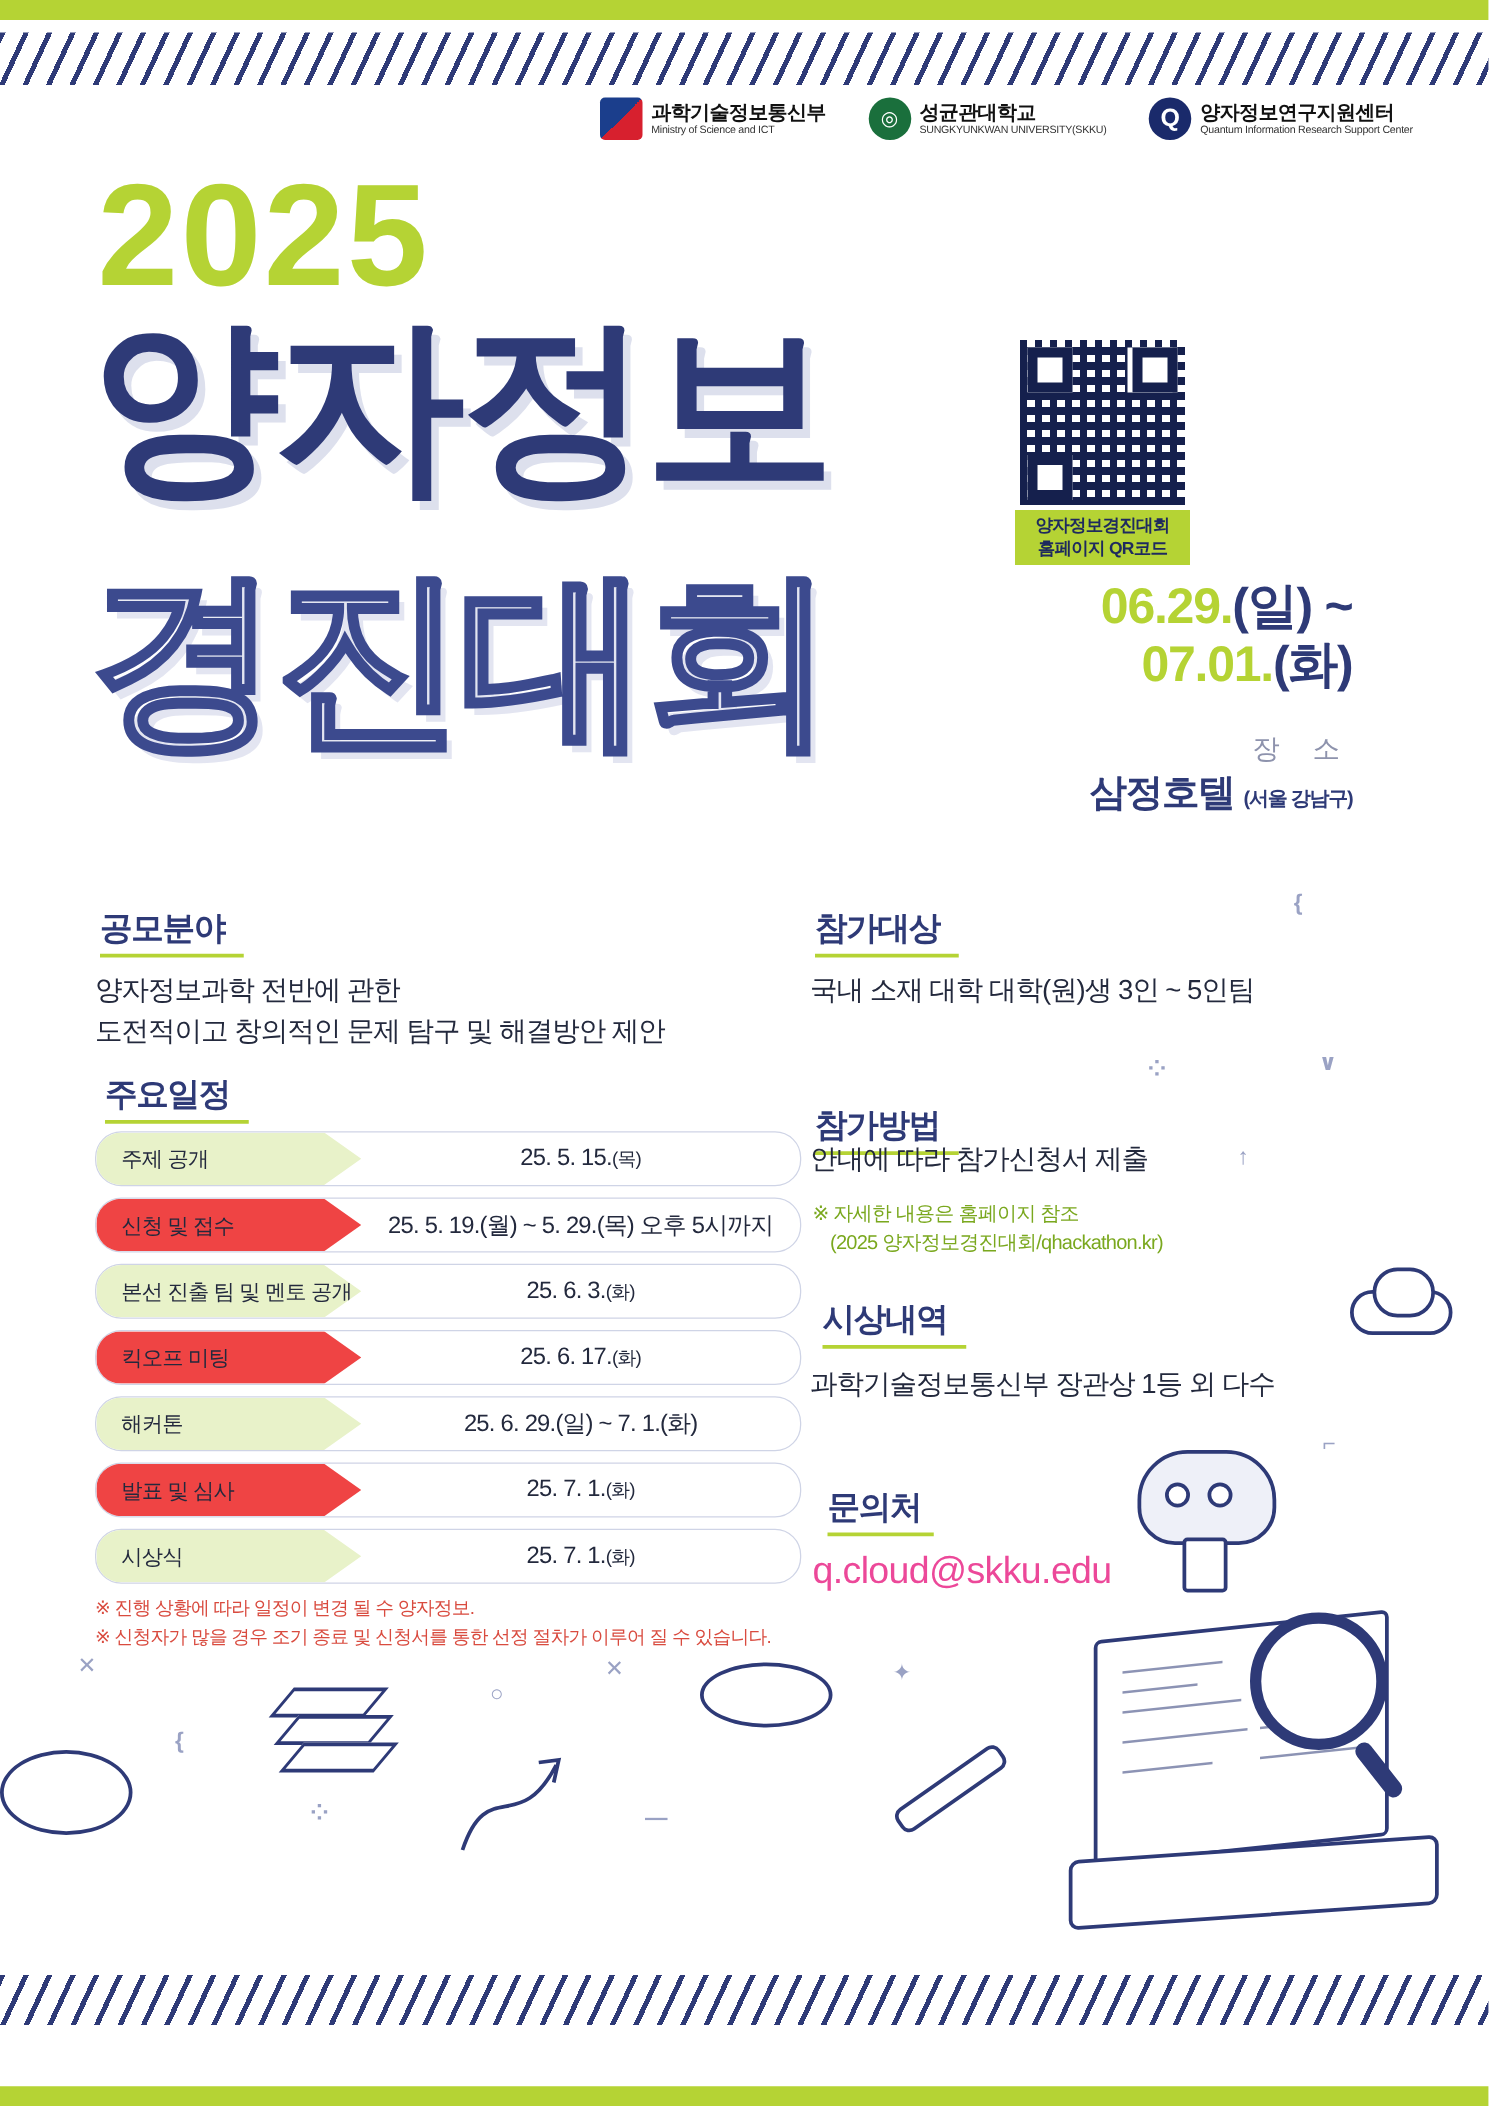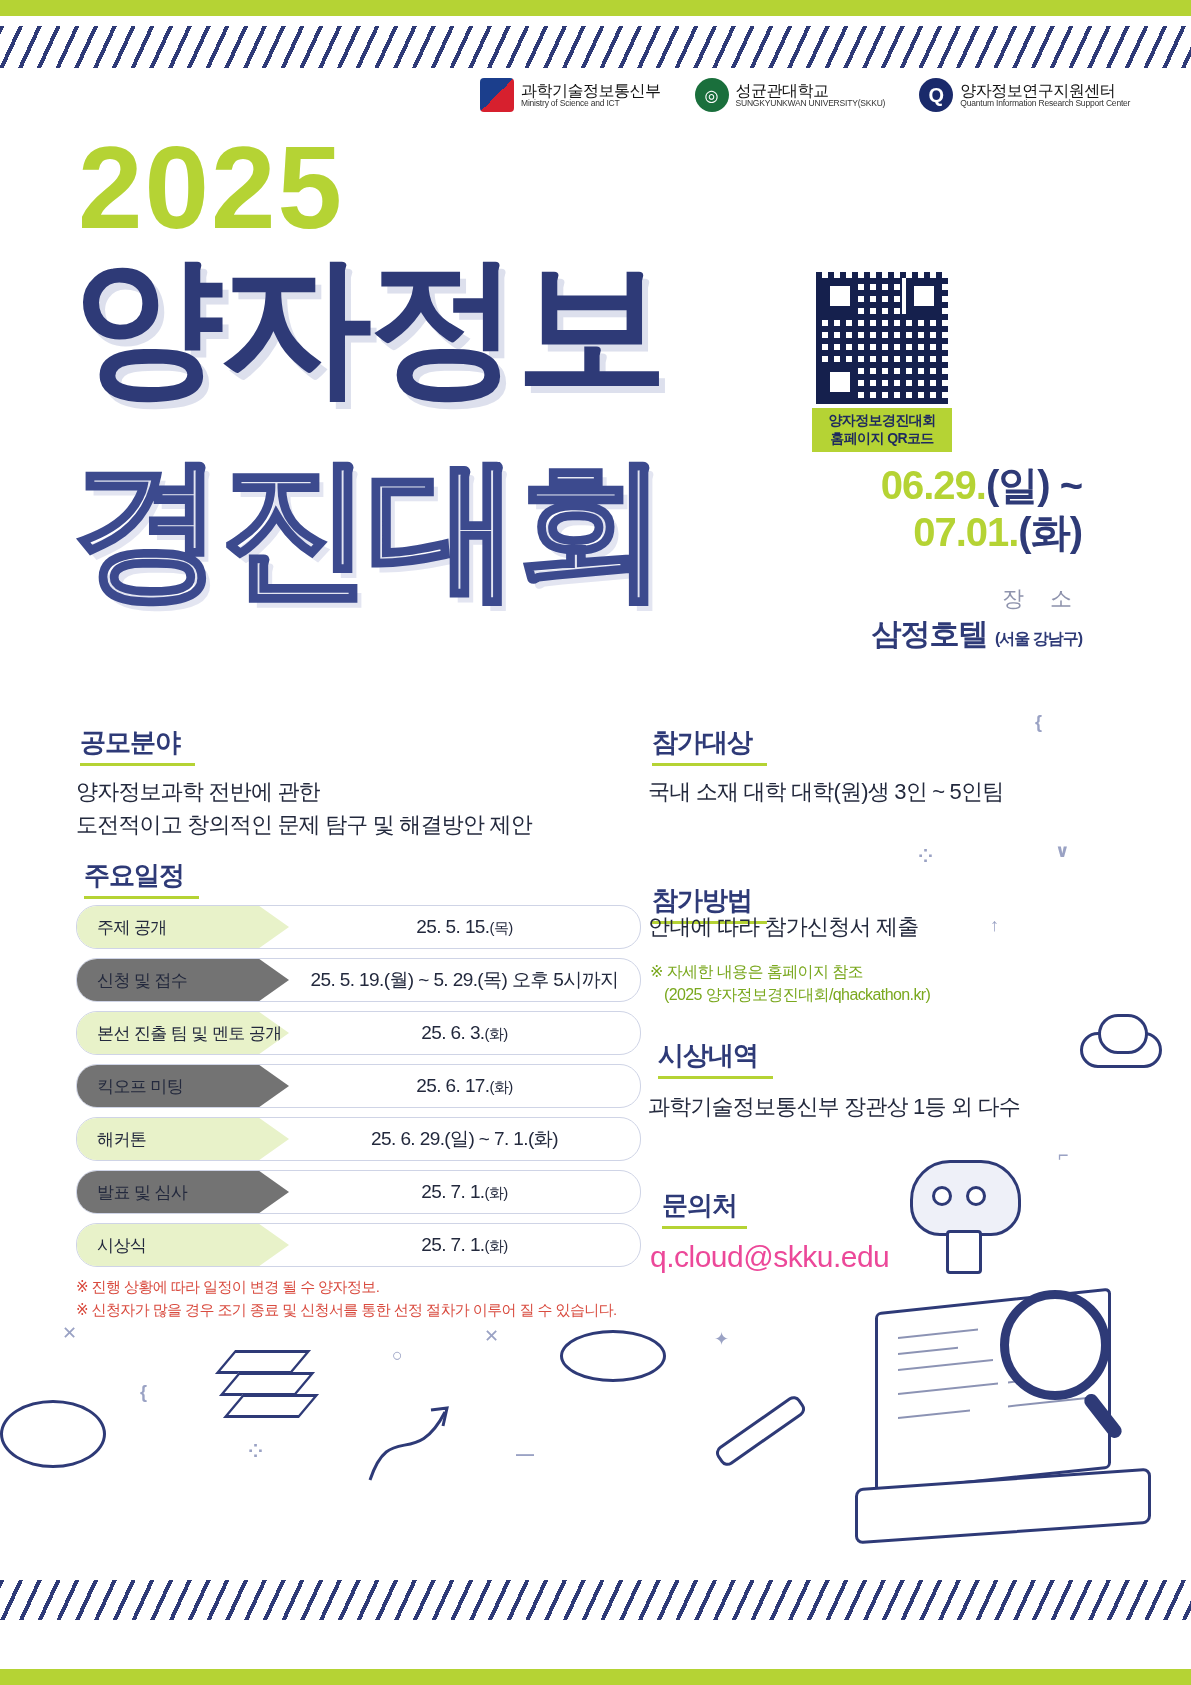--- a/index.html
+++ b/index.html
@@ -81,21 +81,21 @@
     background: #1a2a6b;
     color: #fff;
     font-weight: bold;
     font-size: 20px;
   }
   .logo-text {
     line-height: 1.1;
   }
   .logo-text .t1 {
     font-size: 16px;
-    font-weight: normal;
+    font-weight: bold;
     color: #111;
     letter-spacing: -0.5px;
     white-space: nowrap;
   }
   .logo-text .t2 {
     font-size: 8.5px;
     color: #333;
     white-space: nowrap;
     letter-spacing: -0.2px;
   }
@@ -287,21 +287,21 @@
     display: flex;
     align-items: center;
     padding-left: 20px;
     box-sizing: border-box;
     color: #23293d;
     font-size: 17px;
     letter-spacing: -0.6px;
     clip-path: polygon(0 0, 86% 0, 100% 50%, 86% 100%, 0 100%);
   }
   .tag-green { background: #e8f2c9; }
-  .tag-blue  { background: #737373; text-align: center; }
+  .tag-blue  { background: #ef4444; text-align: center; }
   .sched-date {
     position: absolute;
     left: 212px;
     right: 0;
     text-align: center;
     font-size: 19px;
     color: #23293d;
     letter-spacing: -0.6px;
   }
   .sched-date .sm { font-size: 15px; }

